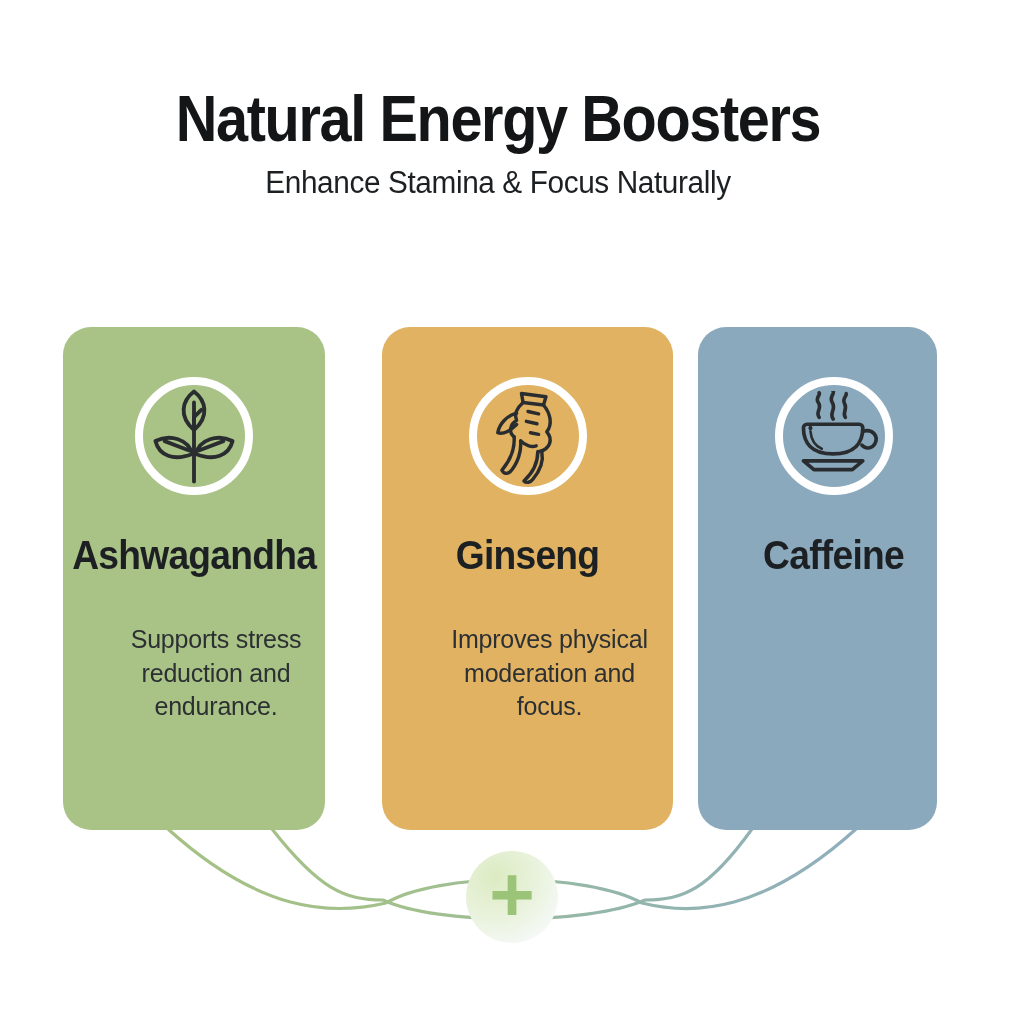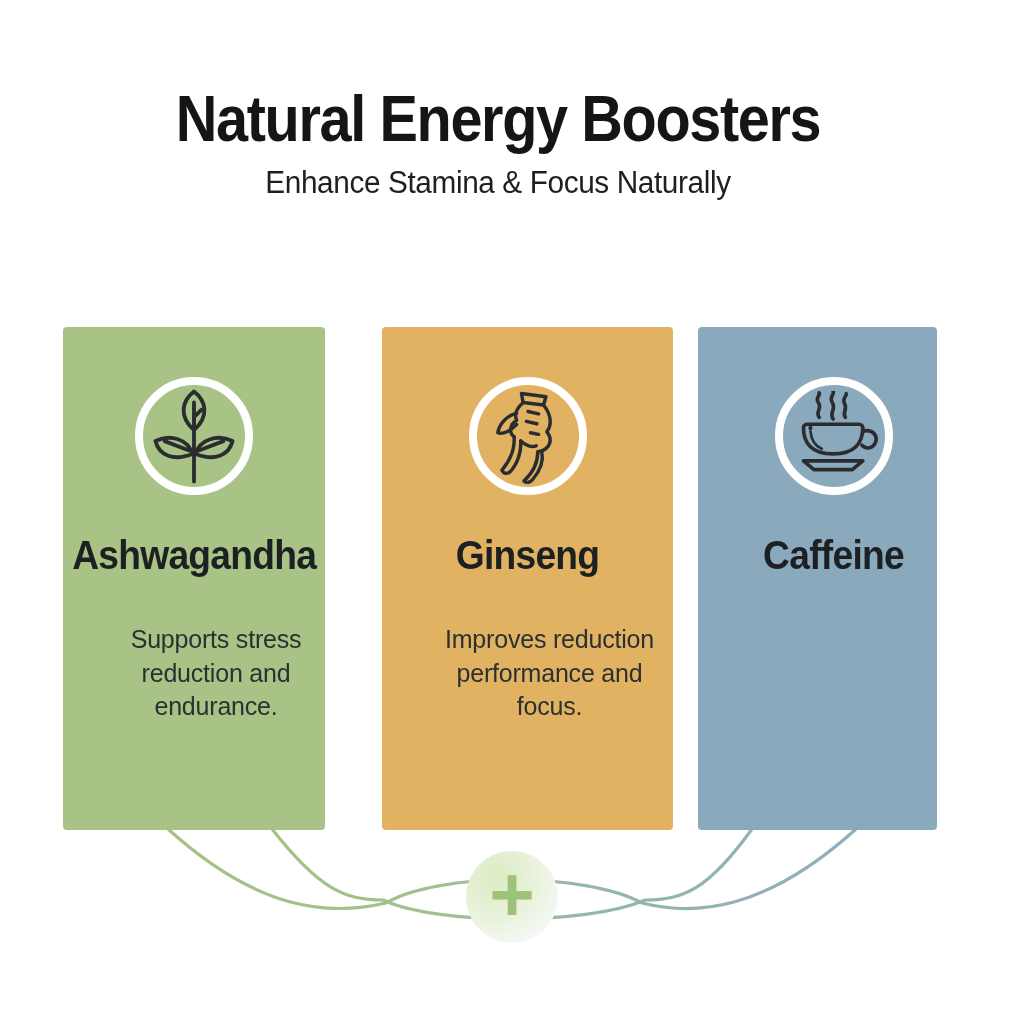--- a/index.html
+++ b/index.html
@@ -21,21 +21,21 @@
   }
   .subtitle {
     margin-top:12px;
     font-size:31px; font-weight:normal; letter-spacing:-0.4px;
     color:var(--title_text,#1d2022);
     transform:scaleX(0.96); transform-origin:center;
   }
 
   .card {
     position:absolute; top:327px; height:503px;
-    border-radius:4px; z-index:2;
+    border-radius:28px; z-index:2;
   }
   .card-0 { left:63px;  width:262px; background:var(--card_green,#a9c286); }
   .card-1 { left:382px; width:291px; background:var(--card_orange,#e0b261); }
   .card-2 { left:698px; width:239px; background:var(--card_blue,#8ba9bc);padding-left:32px; }
 
   .icon-ring {
     width:118px; height:118px;
     border:8px solid #ffffff; border-radius:50%;
     margin:50px auto 0;
     display:flex; align-items:center; justify-content:center;
@@ -126,21 +126,21 @@
         <path d="M33,61 C34,75 28,90 18,102 C20,106 24,107 28,104 C38,93 42,78 41,66"></path>
         <path d="M62,79 C62,93 55,106 45,115 C48,118 53,117 56,113 C65,102 69,90 67,80"></path>
         <path d="M41,66 C47,72 55,74 60,72"></path>
         <path d="M50,30 L63,33"></path>
         <path d="M48,42 L61,45"></path>
         <path d="M53,56 L63,58"></path>
       </g>
     </svg>
   </div>
   <div class="card-title">Ginseng</div>
-  <div class="card-desc">Improves reduction performance and focus.</div>
+  <div class="card-desc">Improves physical moderation and focus.</div>
 </div>
 
 <div class="card card-2">
   <div class="icon-ring">
     <svg width="96" height="91" viewBox="0 0 110 104">
       <g class="ico">
         <path d="M38,30 C33,24 42,20 37,13 C33,8 40,4 38,2"></path>
         <path d="M54,32 C49,25 58,21 53,13 C49,7 56,3 54,0"></path>
         <path d="M68,30 C64,25 71,21 67,14 C64,9 70,5 69,3"></path>
         <path d="M24,38 L84,38 C86,38 88,40 88,42 C88,59 79,72 54,72 C29,72 20,59 20,42 C20,40 22,38 24,38 Z"></path>

